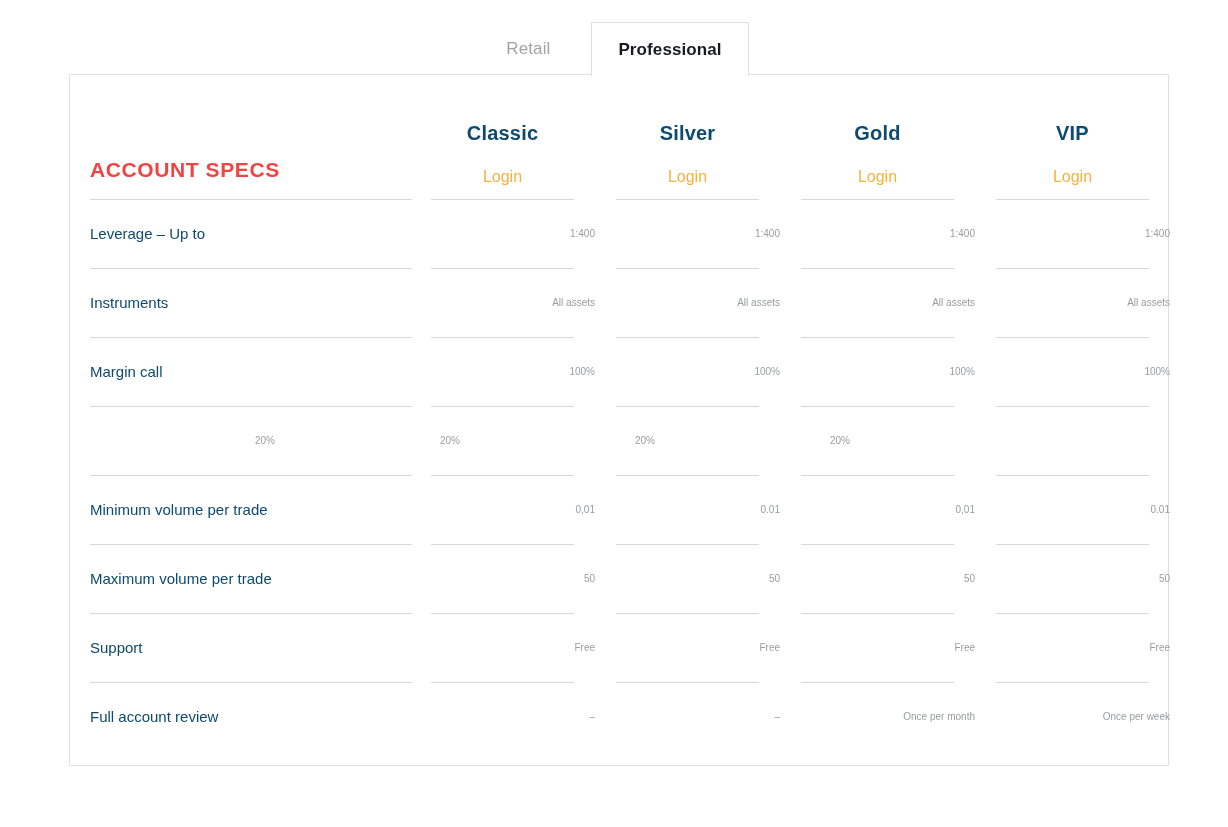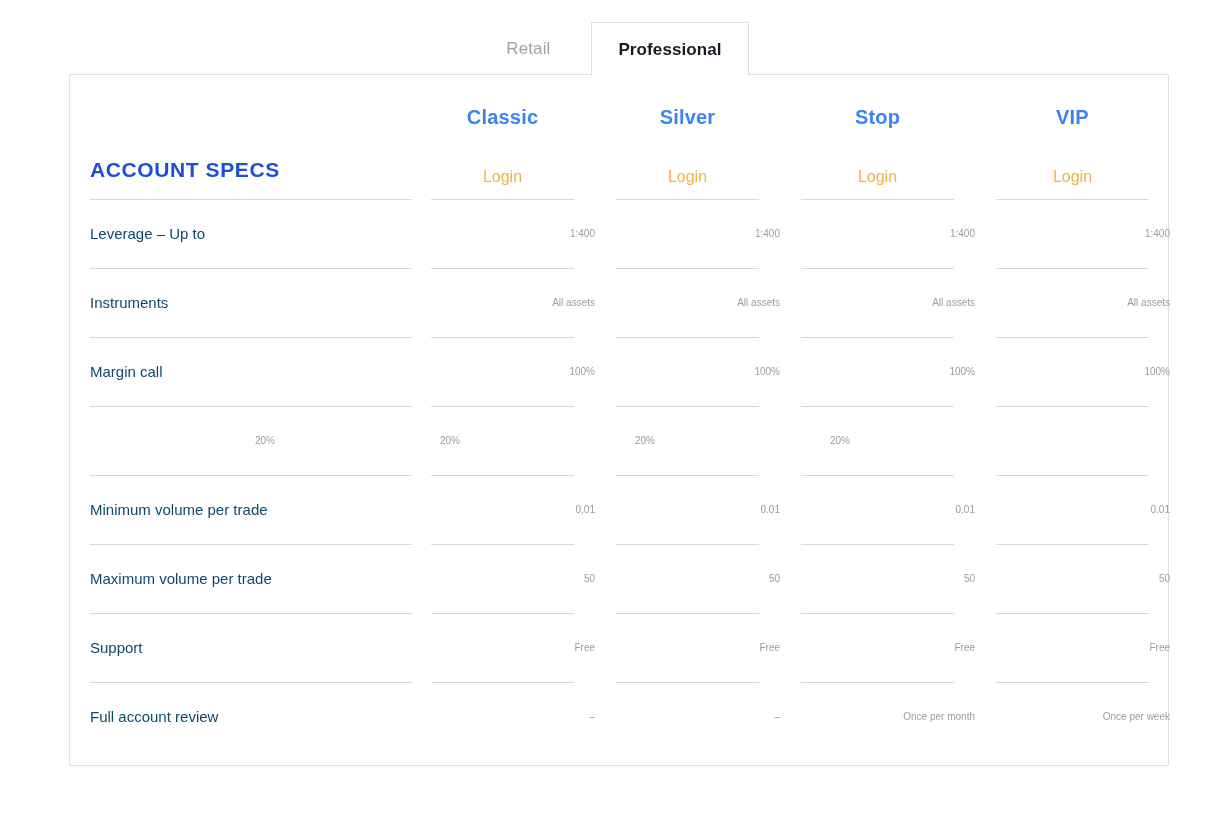--- a/index.html
+++ b/index.html
@@ -111,38 +111,38 @@
     width: 195px;
     flex: 0 0 195px;
   }
 
   .thead .cell-label {
     padding-bottom: 19px;
   }
   .specs-title {
     font-size: 21px;
     font-weight: 700;
-    color: #1d4ed8;
+    color: #ef4444;
     letter-spacing: 0.6px;
     line-height: 1;
     white-space: nowrap;
   }
   .plan-block {
     display: flex;
     flex-direction: column;
     align-items: center;
     padding-bottom: 14px;
   }
   .plan-name {
     font-size: 20px;
     font-weight: 700;
-    color: #3b82f6;
+    color: #0c4a6e;
     line-height: 1;
     letter-spacing: 0.2px;
-    margin-bottom: 42px;
+    margin-bottom: 26px;
   }
   .plan-login {
     font-size: 16px;
     font-weight: 400;
     color: #f2b33f;
     line-height: 1;
     text-decoration: none;
     cursor: pointer;
   }
 
@@ -235,21 +235,21 @@
 
         <div class="cell-val">
           <div class="plan-block">
             <div class="plan-name">Silver</div>
             <a class="plan-login">Login</a>
           </div>
         </div>
 
         <div class="cell-val wide">
           <div class="plan-block">
-            <div class="plan-name">Stop</div>
+            <div class="plan-name">Gold</div>
             <a class="plan-login">Login</a>
           </div>
         </div>
 
         <div class="cell-val wide">
           <div class="plan-block">
             <div class="plan-name">VIP</div>
             <a class="plan-login">Login</a>
           </div>
         </div>

